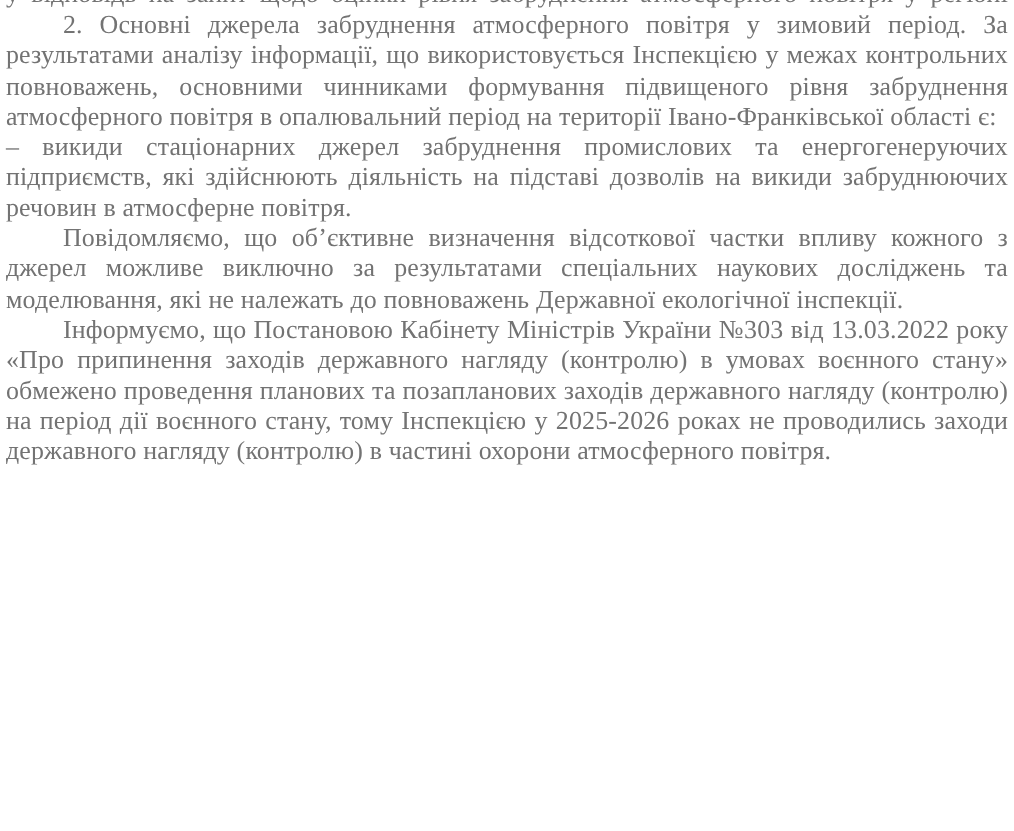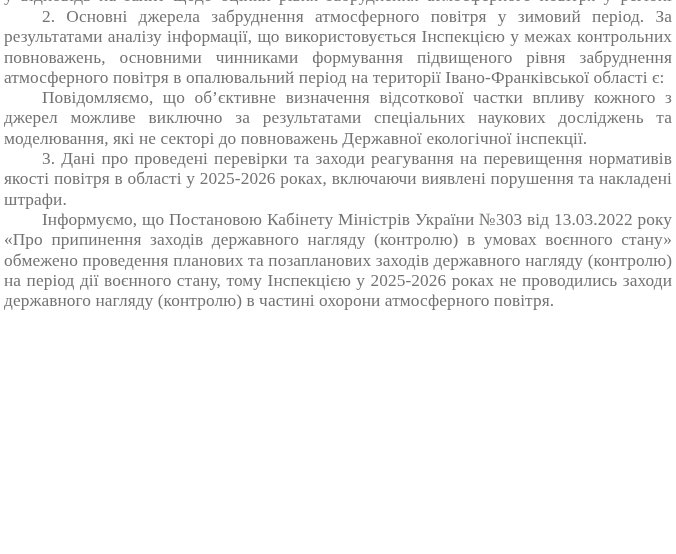--- a/index.html
+++ b/index.html
@@ -50,21 +50,21 @@
 <div class="page" style="background: rgb(255, 255, 255); color: #737373;">
 
   <div class="clipped-line">
     <span>у відповідь на запит щодо оцінки рівня забруднення атмосферного повітря у регіоні</span>
   </div>
 
   <p class="para indent">2. Основні джерела забруднення атмосферного повітря у зимовий період. За результатами аналізу інформації, що використовується Інспекцією у межах контрольних повноважень, основними чинниками формування підвищеного рівня забруднення атмосферного повітря в опалювальний період на території Івано-Франківської області є:</p>
 
 
 
+  <p class="para flush">– викиди стаціонарних джерел забруднення промислових та енергогенеруючих підприємств, які здійснюють діяльність на підставі дозволів на викиди забруднюючих речовин в атмосферне повітря.</p>
 
-  <p class="para indent">Повідомляємо, що об’єктивне визначення відсоткової частки впливу кожного з джерел можливе виключно за результатами спеціальних наукових досліджень та моделювання, які не секторі до повноважень Державної екологічної інспекції.</p>
+  <p class="para indent">Повідомляємо, що об’єктивне визначення відсоткової частки впливу кожного з джерел можливе виключно за результатами спеціальних наукових досліджень та моделювання, які не належать до повноважень Державної екологічної інспекції.</p>
 
-  <p class="para indent">3. Дані про проведені перевірки та заходи реагування на перевищення нормативів якості повітря в області у 2025-2026 роках, включаючи виявлені порушення та накладені штрафи.</p>
 
   <p class="para indent">Інформуємо, що Постановою Кабінету Міністрів України №303 від 13.03.2022 року «Про припинення заходів державного нагляду (контролю) в умовах воєнного стану» обмежено проведення планових та позапланових заходів державного нагляду (контролю) на період дії воєнного стану, тому Інспекцією у 2025-2026 роках не проводились заходи державного нагляду (контролю) в частині охорони атмосферного повітря.</p>
 
 
 </div>
 
 </body></html>

